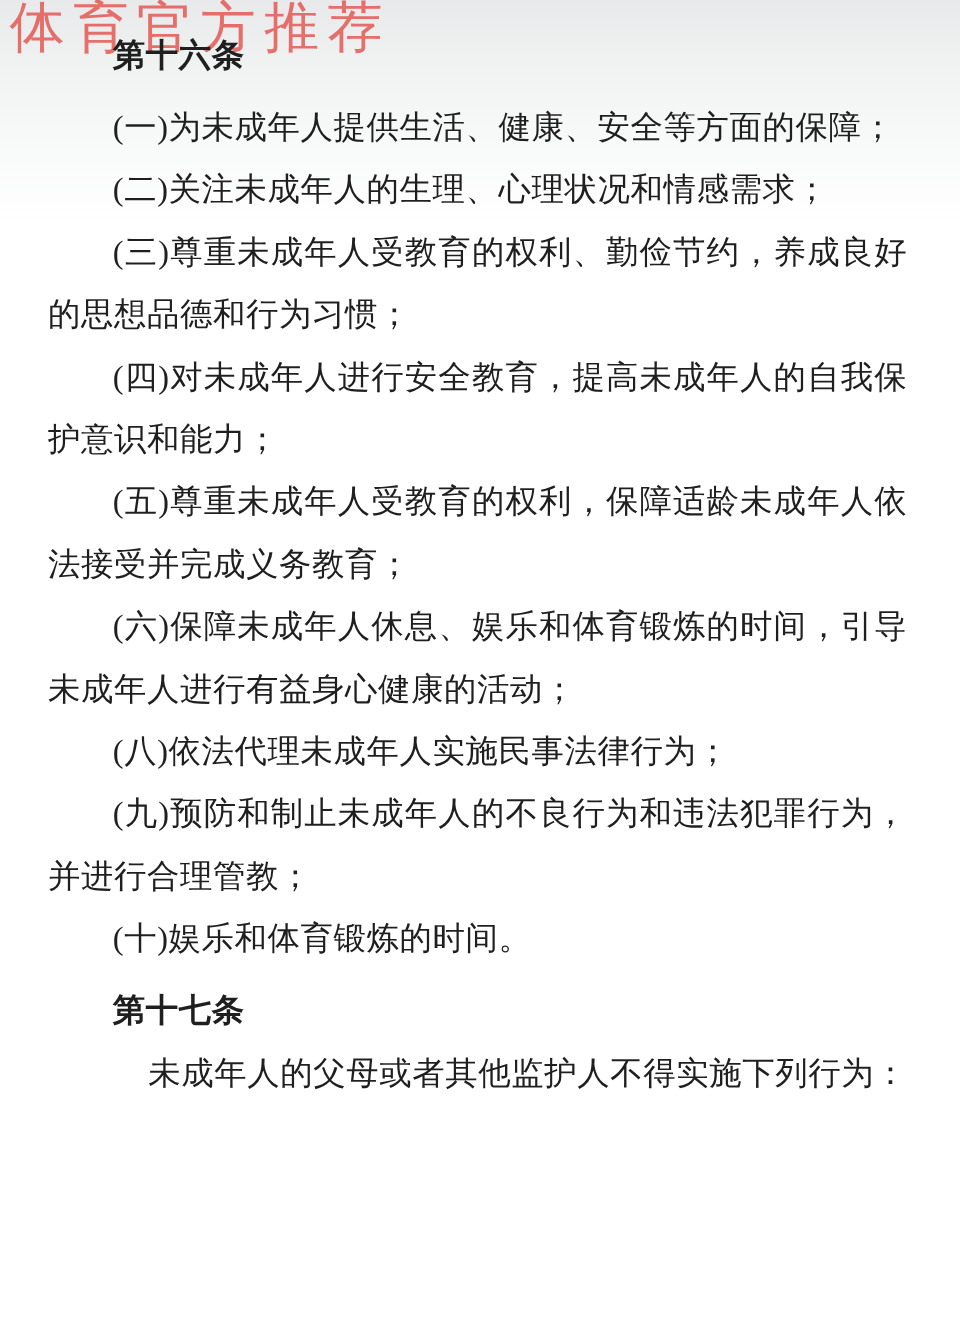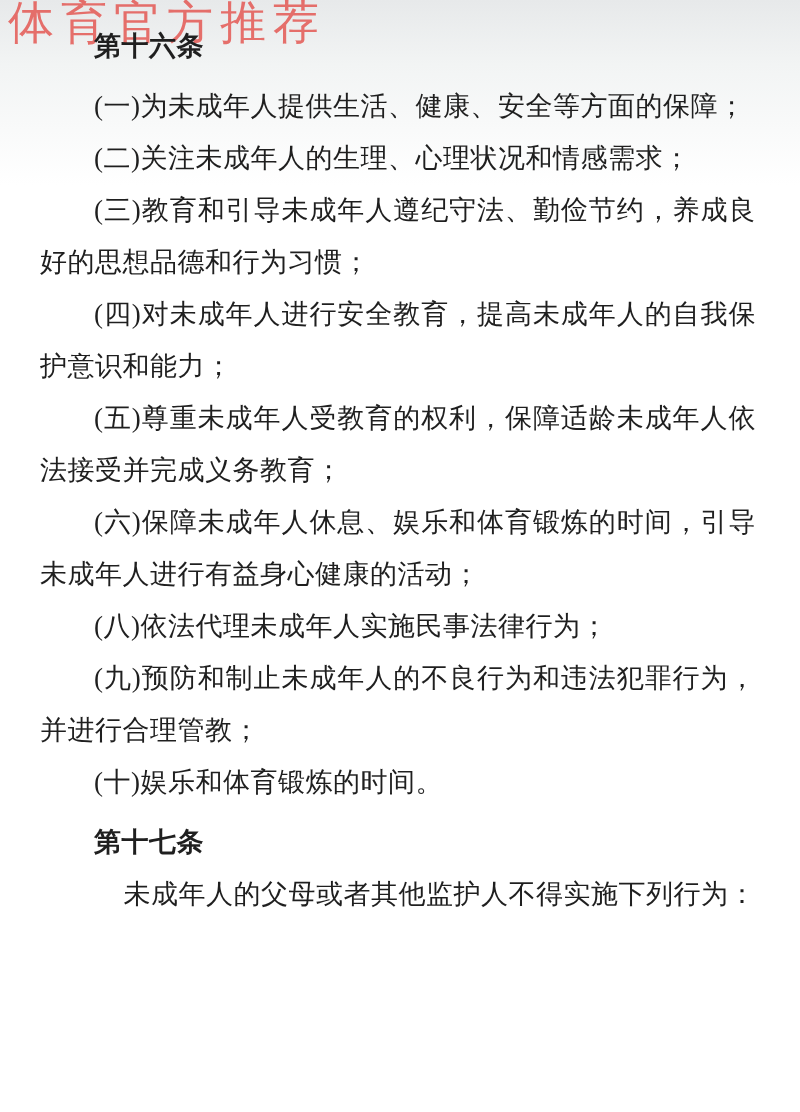--- a/index.html
+++ b/index.html
@@ -60,21 +60,21 @@
 
   <div class="watermark" style="color: rgb(228, 83, 78);">体育官方推荐</div>
 
   <div class="content">
     <p class="heading">第十六条</p>
 
 
     <div>
         <p class="para">(一)为未成年人提供生活、健康、安全等方面的保障；</p>
         <p class="para">(二)关注未成年人的生理、心理状况和情感需求；</p>
-        <p class="para">(三)教育和引导未成年人遵纪守法、勤俭节约，养成良好的思想品德和行为习惯；</p>
+        <p class="para">(三)尊重未成年人受教育的权利、勤俭节约，养成良好的思想品德和行为习惯；</p>
         <p class="para">(四)对未成年人进行安全教育，提高未成年人的自我保护意识和能力；</p>
         <p class="para">(五)尊重未成年人受教育的权利，保障适龄未成年人依法接受并完成义务教育；</p>
         <p class="para">(六)保障未成年人休息、娱乐和体育锻炼的时间，引导未成年人进行有益身心健康的活动；</p>
         <p class="para">(八)依法代理未成年人实施民事法律行为；</p>
         <p class="para">(九)预防和制止未成年人的不良行为和违法犯罪行为，并进行合理管教；</p>
         <p class="para">(十)娱乐和体育锻炼的时间。</p>
       </div>
 
     <p class="heading second">第十七条</p>
 

